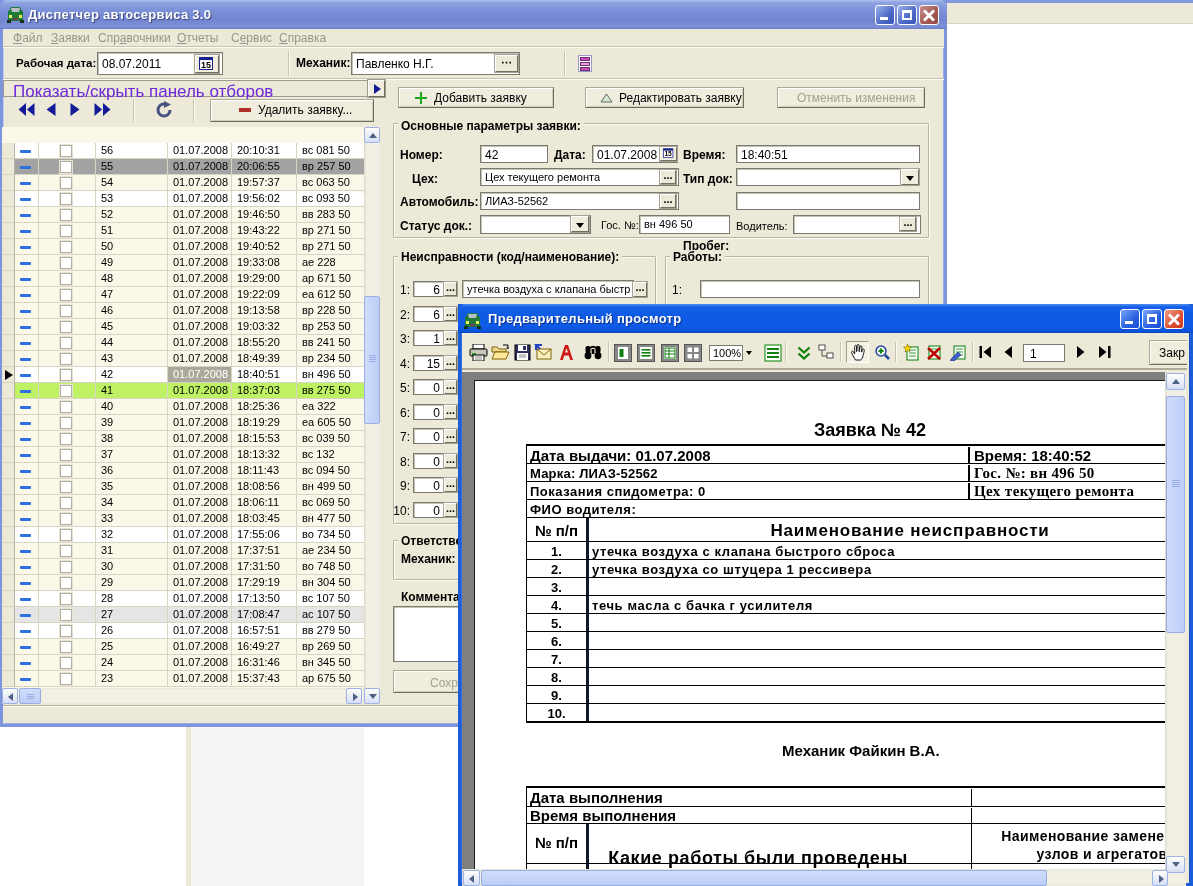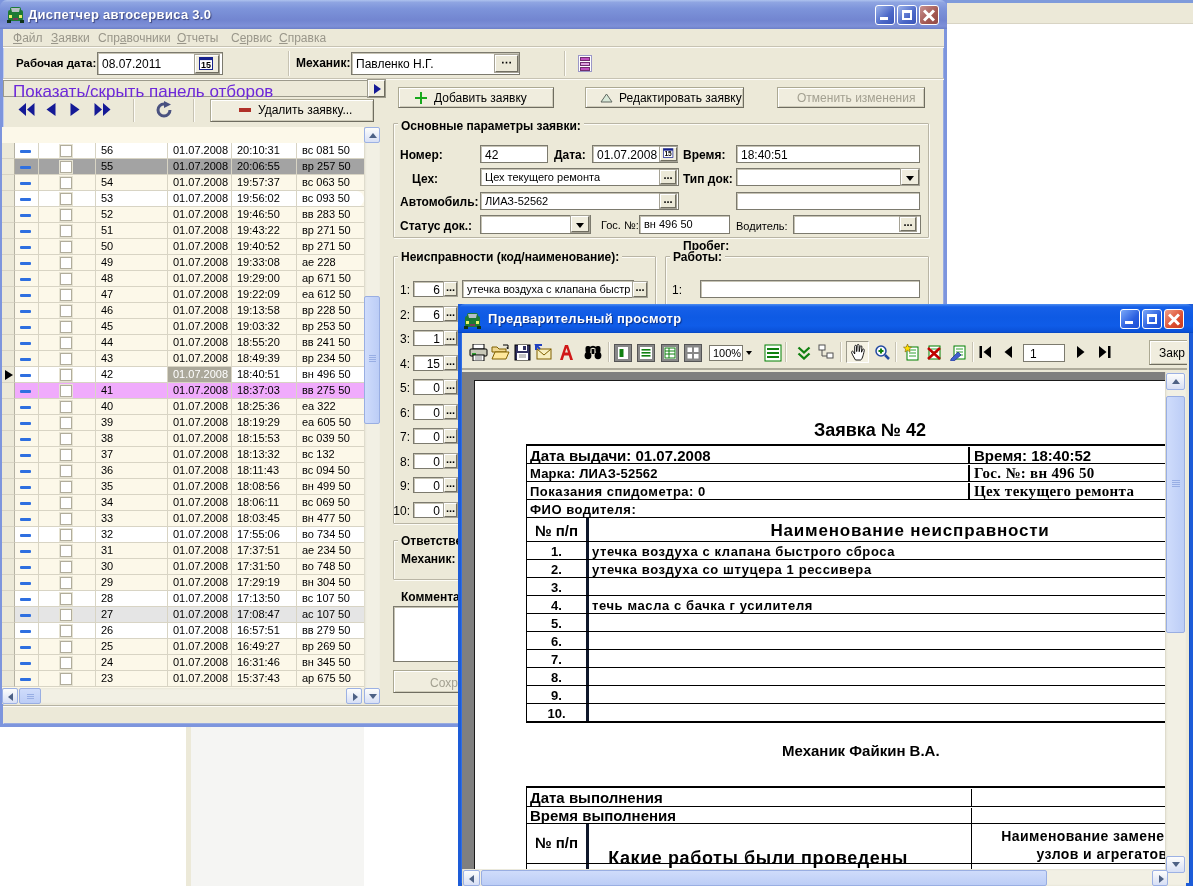--- a/index.html
+++ b/index.html
@@ -402,21 +402,21 @@
             <span class="dash"></span>
           </div>
 <div class="c cimp">
             <span class="cb"></span>
           </div>
 <div class="c cn">42</div>
 <div class="c cd" style="background:#aba89a;color:#fff;">01.07.2008</div>
 <div class="c ct">18:40:51</div>
 <div class="c cg">вн 496 50</div>
 </div>
-<div class="trow" style="top:256px;background:#f0abfc;text-decoration:underline;">
+<div class="trow" style="top:256px;background:#bef264;text-decoration:underline;">
 <div class="ci"></div>
 <div class="c cdash">
             <span class="dash"></span>
           </div>
 <div class="c cimp">
             <span class="cb"></span>
           </div>
 <div class="c cn">41</div>
 <div class="c cd">01.07.2008</div>
 <div class="c ct">18:37:03</div>

